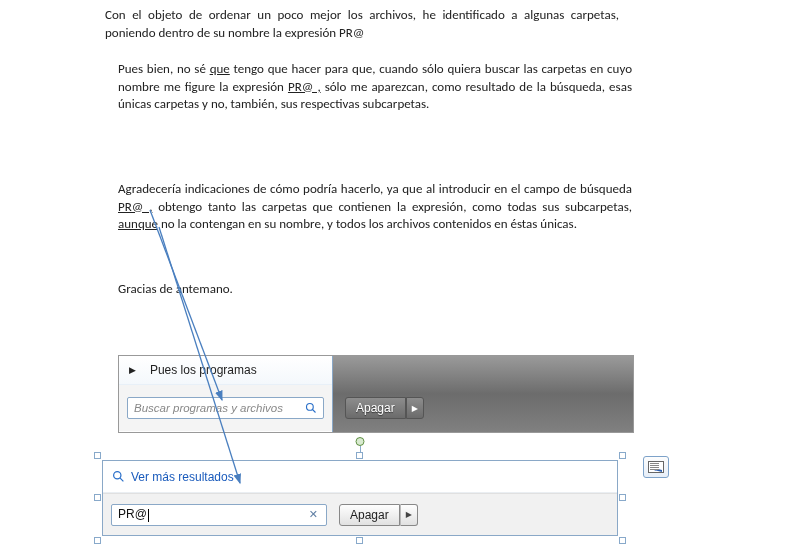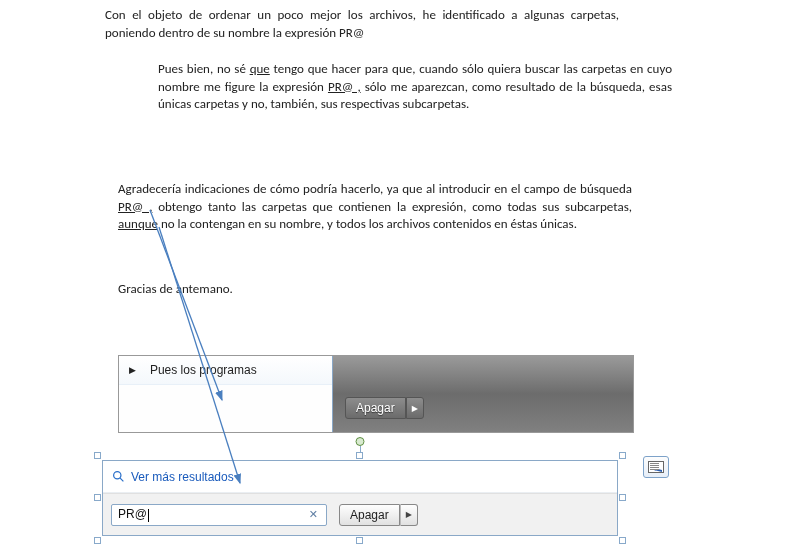--- a/index.html
+++ b/index.html
@@ -263,37 +263,46 @@
     font-size: 8px;
   }
 </style>
 </head>
 <body>
 
 <div class="para" style="left:105px; top:6px; width:514px;">
   <span>Con el objeto de ordenar un poco mejor los archivos, he identificado a algunas carpetas, poniendo dentro de su nombre la expresión </span><span>PR@</span>
 </div>
 
-<div class="para" style="left:118px; top:60px; width:514px;margin-left:40px;">
+<div class="para" style="left:118px; top:60px; width:514px;">
   <span>Pues bien, no sé </span><span class="underline">que</span><span> tengo que hacer para que, cuando sólo quiera buscar las carpetas en cuyo nombre me figure la expresión </span><span class="underline">PR@ ,</span><span> sólo me aparezcan, como resultado de la búsqueda, esas únicas carpetas  y no, también, sus respectivas subcarpetas.</span>
 </div>
 
 <div class="para" style="left:118px; top:180px; width:514px;">
   <span>Agradecería indicaciones de cómo podría hacerlo, ya que al introducir en el campo de búsqueda </span><span class="underline">PR@ ,</span><span> obtengo tanto las carpetas que contienen la expresión, como todas sus subcarpetas, </span><span class="underline">aunque</span><span> no la contengan en su nombre, y todos los archivos contenidos en éstas únicas.</span>
 </div>
 
 <div class="para" style="left:118px; top:280px; width:514px; text-align:left;">
   <span>Gracias de antemano.</span>
 </div>
 
 <div class="panel1">
   <div class="panel1-left">
     <div class="all-programs">
       <span class="arrow">▶</span>
       <span>Pues los programas</span>
+    </div>
+    <div class="search-row">
+      <div class="search-input-wrap">
+        <span class="ph">Buscar programas y archivos</span>
+        <svg class="magnifier" viewBox="0 0 16 16">
+            <circle cx="6.5" cy="6.5" r="4.5" fill="none" stroke="#2a6fc9" stroke-width="1.5"></circle>
+            <line x1="10" y1="10" x2="14" y2="14" stroke="#2a6fc9" stroke-width="1.5"></line>
+          </svg>
+      </div>
     </div>
   </div>
   <div class="apagar-btn">
     <div class="apagar-main">
       <span>Apagar</span>
     </div>
     <div class="apagar-drop">▶</div>
   </div>
 </div>
 

